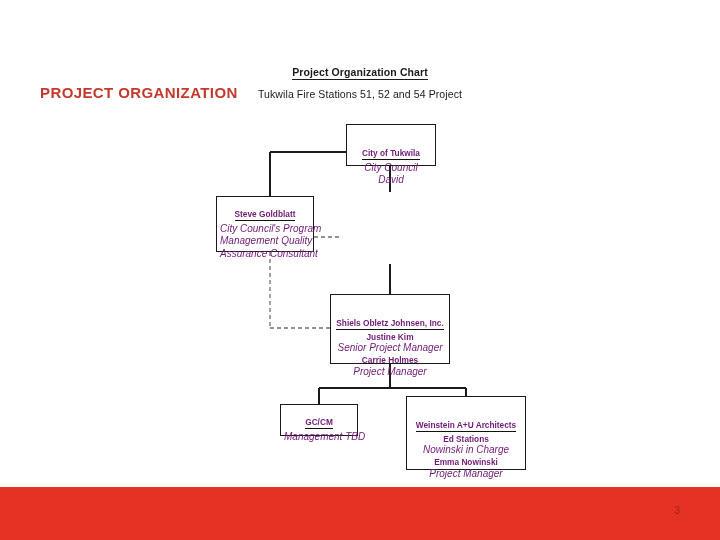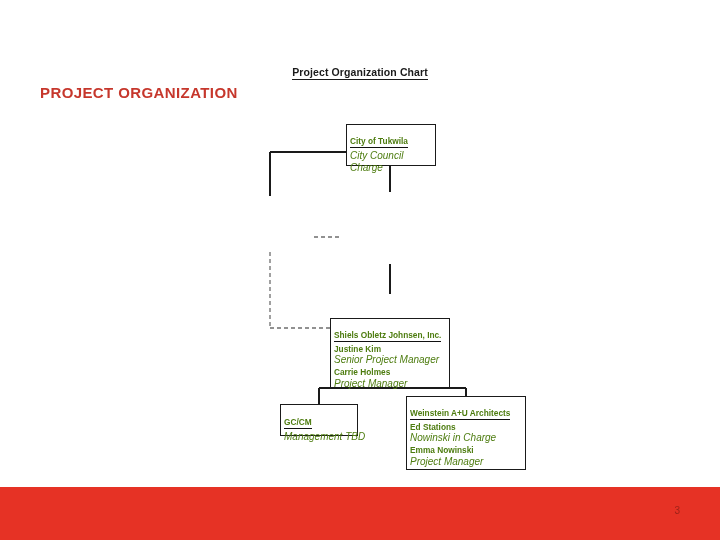--- a/index.html
+++ b/index.html
@@ -71,23 +71,24 @@
     height: 487px;
     pointer-events: none;
   }
 
   
   .node {
     position: absolute;
     box-sizing: border-box;
     background: #ffffff;
     border: 1.6px solid #1a1a1a;
-    padding: 4px 3px 5px 3px;
+    text-align: center;
+    padding: 16px 3px 5px 3px;
     line-height: 1.28;
-    color: #4d7c0f;
+    color: #701a75;
   }
   .node .title {
     font-size: 8.3px;
     font-weight: bold;
     display: inline-block;
     border-bottom: 1px solid #111111;
     padding-bottom: 0.5px;
     margin-bottom: 1.5px;
     white-space: nowrap;
   }
@@ -99,21 +100,21 @@
   .node .role {
     font-size: 10px;
     font-style: italic;
     white-space: nowrap;
   }
 
   
   #node-city       { left: 346px; top: 124px; width: 90px;  height: 42px; }
   #node-goldblatt  { left: 216px; top: 196px; width: 98px;  height: 56px; padding-top: 5px; }
   #node-safety     { left: 340px; top: 192px; width: 100px; height: 72px; }
-  #node-soj        { left: 330px; top: 294px; width: 120px; height: 70px; margin-top: 24px; }
+  #node-soj        { left: 330px; top: 294px; width: 120px; height: 70px; }
   #node-gccm       { left: 280px; top: 404px; width: 78px;  height: 32px; padding-top: 5px; }
   #node-weinstein  { left: 406px; top: 396px; width: 120px; height: 74px; }
 
   
   #footer-band {
     position: absolute;
     left: 0;
     top: 487px;
     width: 720px;
     height: 53px;
@@ -128,20 +129,21 @@
   }
 </style>
 </head>
 <body>
 
 <div id="slide-title">PROJECT ORGANIZATION</div>
 
 <div id="org-chart">
 
   <div id="chart-title"><span>Project Organization Chart</span></div>
+  <div id="chart-subtitle">Tukwila Fire Stations 51, 52 and 54 Project</div>
 
   <svg id="connectors" viewBox="0 0 720 487">
 
     <line x1="390" y1="166" x2="390" y2="192" stroke="#1a1a1a" stroke-width="2"></line>
 
     <line x1="346" y1="152" x2="270" y2="152" stroke="#1a1a1a" stroke-width="2"></line>
     <line x1="270" y1="152" x2="270" y2="196" stroke="#1a1a1a" stroke-width="2"></line>
 
     <line x1="314" y1="237" x2="340" y2="237" stroke="#6e6e6e" stroke-width="1.3" stroke-dasharray="4,3"></line>
 
@@ -152,23 +154,29 @@
 
     <line x1="390" y1="364" x2="390" y2="388" stroke="#1a1a1a" stroke-width="2"></line>
     <line x1="319" y1="388" x2="466" y2="388" stroke="#1a1a1a" stroke-width="2"></line>
     <line x1="319" y1="388" x2="319" y2="404" stroke="#1a1a1a" stroke-width="2"></line>
     <line x1="466" y1="388" x2="466" y2="396" stroke="#1a1a1a" stroke-width="2"></line>
   </svg>
 
   <div class="node" id="node-city">
     <div class="title">City of Tukwila</div>
     <div class="role">City Council</div>
-    <div class="role">Charge</div>
-  </div>
-
+    <div class="role">David</div>
+  </div>
+
+  <div class="node" id="node-goldblatt">
+    <div class="title">Steve Goldblatt</div>
+    <div class="role">City Council's Program</div>
+    <div class="role">Management Quality</div>
+    <div class="role">Assurance Consultant</div>
+  </div>
 
 
   <div class="node" id="node-soj">
     <div class="title">Shiels Obletz Johnsen, Inc.</div>
     <div class="name">Justine Kim</div>
     <div class="role">Senior Project Manager</div>
     <div class="name">Carrie Holmes</div>
     <div class="role">Project Manager</div>
   </div>
 

